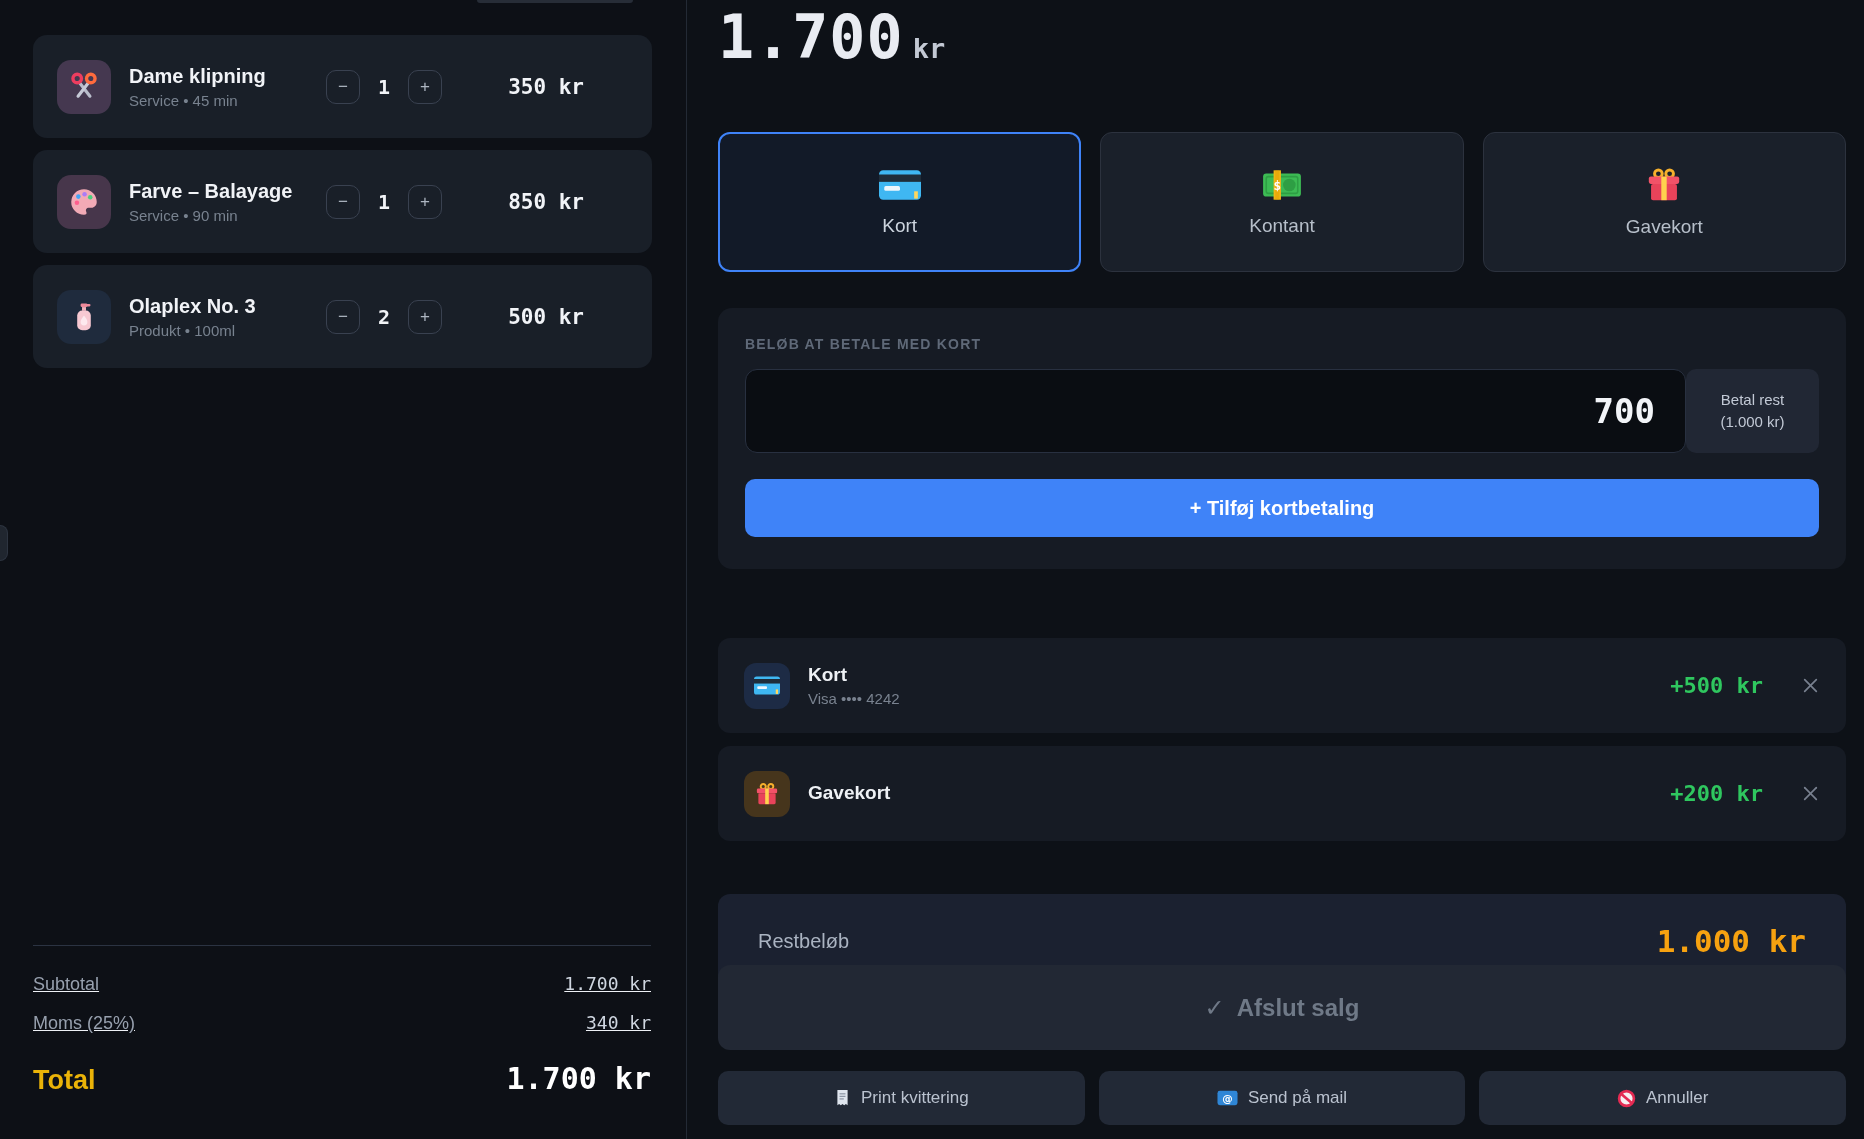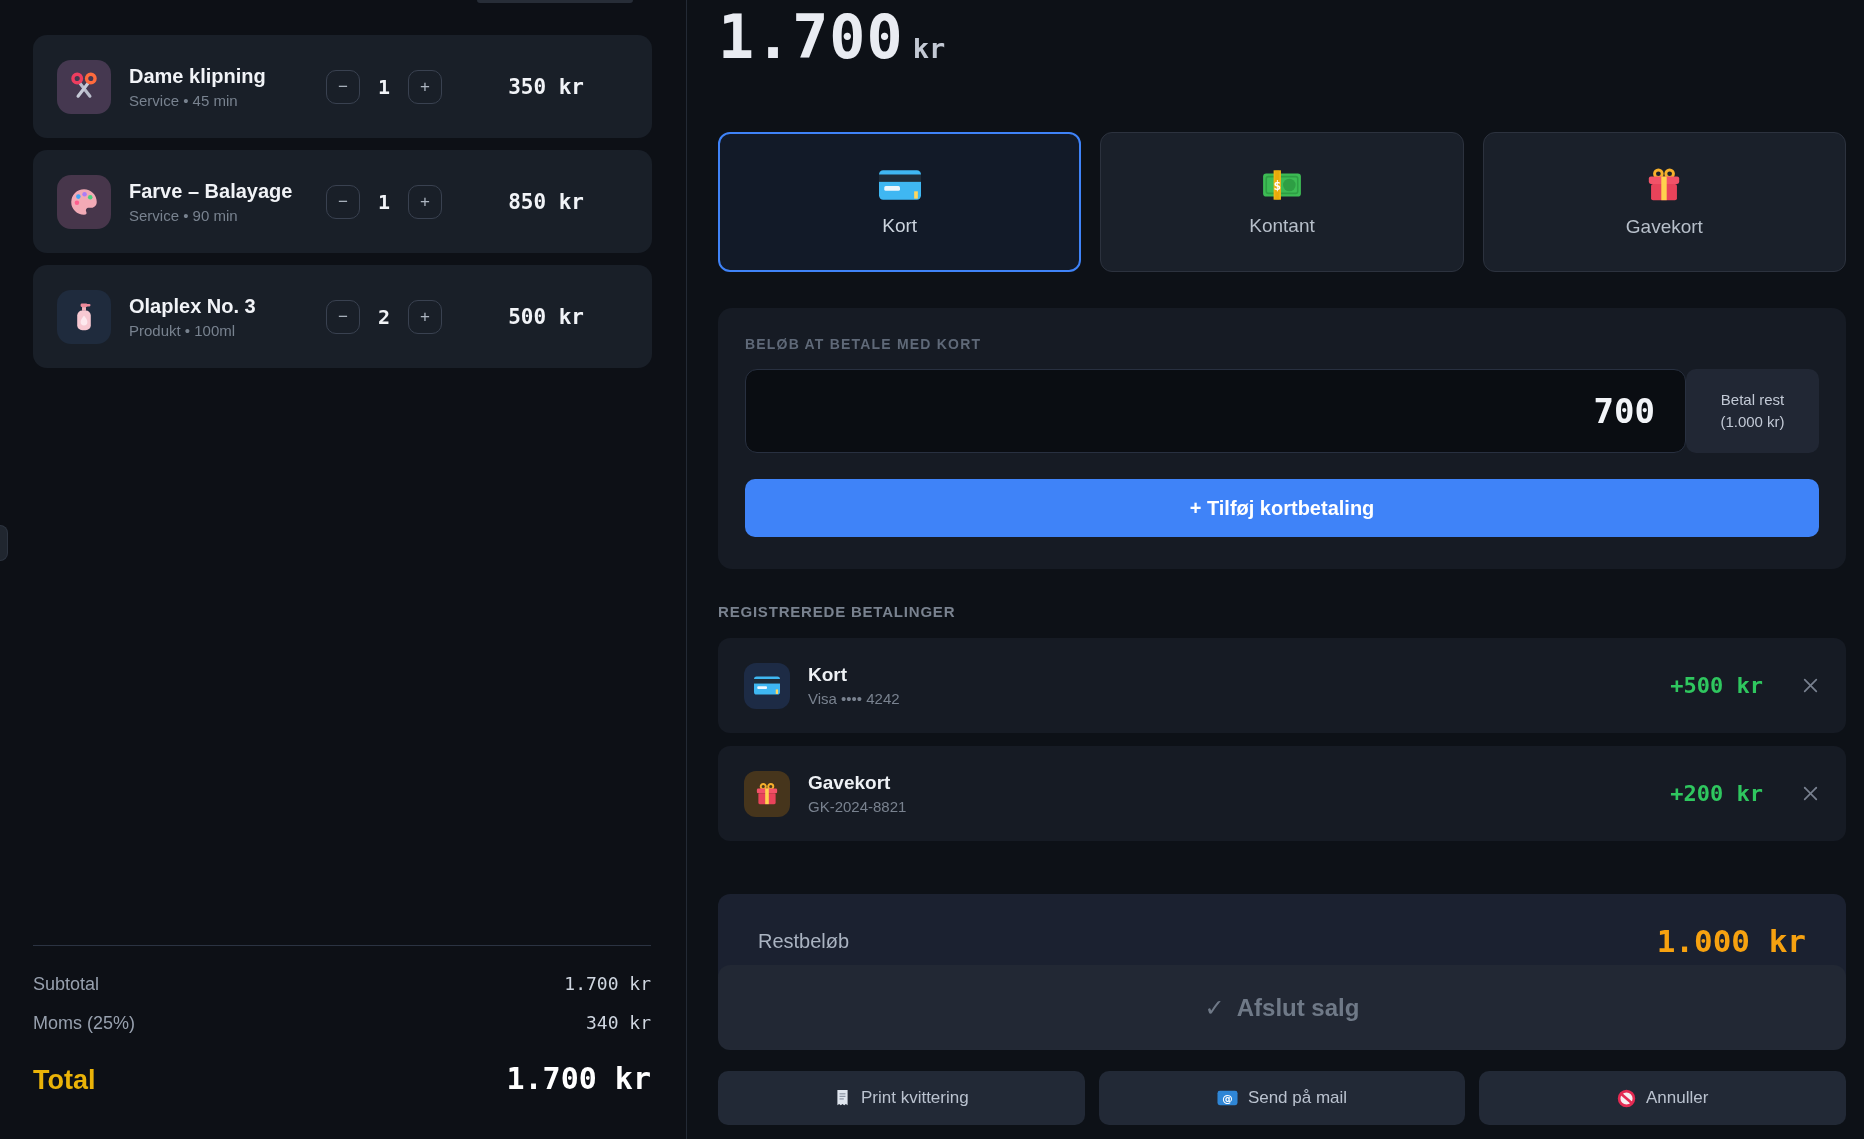--- a/index.html
+++ b/index.html
@@ -28,21 +28,21 @@
   .qty-btn{width:34px;height:34px;border-radius:10px;border:1px solid #394150;background:transparent;
            color:#aeb6c2;font-size:17px;line-height:32px;text-align:center;cursor:pointer;
            display:flex;align-items:center;justify-content:center;padding:0;}
   .qty-num{width:44px;text-align:center;font-family:"DejaVu Sans Mono",monospace;
            font-weight:bold;font-size:20px;color:#f1f3f7;}
   .item-price{font-family:"DejaVu Sans Mono",monospace;font-weight:bold;font-size:21px;
               color:#f1f3f7;min-width:110px;text-align:right;white-space:nowrap;}
 
   .summary{position:absolute;left:33px;right:35px;top:945px;border-top:1px solid #2b3342;
            padding-top:27px;}
-  .sum-row{display:flex;justify-content:space-between;align-items:baseline;margin-bottom:17px;}
+  .sum-row{display:flex;justify-content:space-between;align-items:baseline;margin-bottom:17px;text-decoration:underline;}
   .sum-label{font-size:18px;color:#97a0ae;}
   .sum-value{font-family:"DejaVu Sans Mono",monospace;font-size:18px;color:#cfd6e0;}
   .total-row{display:flex;justify-content:space-between;align-items:baseline;margin-top:27px;}
   .total-label{font-size:27px;font-weight:700;color:#eab308;}
   .total-value{font-family:"DejaVu Sans Mono",monospace;font-weight:bold;font-size:30px;color:#ffffff;}
 
   
   .right-panel{position:absolute;left:687px;top:0;width:1177px;height:1139px;background:#0d1117;}
   .r-content{position:absolute;left:31px;width:1128px;}
 
@@ -242,21 +242,20 @@
       <div class="input-row">
         <input class="amount-input" type="text" value="700" style="">
         <button class="betal-rest">
           <span>Betal rest</span><br>
           <span>(1.000 kr)</span>
         </button>
       </div>
       <button class="add-card-btn">+ Tilføj kortbetaling</button>
     </div>
 
-    <div class="r-content abs reg-heading">REGISTREREDE BETALINGER</div>
 
     <div class="r-content abs pay-row r0">
       <div class="row-tile tile-blue">
         <svg width="26" height="21" viewBox="0 0 40 32">
           <rect x="0" y="2" width="40" height="28" rx="4" fill="#3fb7f2"></rect>
           <rect x="0" y="6" width="40" height="7" fill="#1f2d3a"></rect>
           <rect x="5" y="17" width="15" height="4.5" rx="1.5" fill="#eef7fd"></rect>
           <rect x="33.5" y="22" width="3.5" height="7" fill="#ffd75e"></rect>
         </svg>
       </div>
@@ -278,21 +277,20 @@
         <svg width="24" height="24" viewBox="0 0 32 32">
           <circle cx="11" cy="6" r="3.4" fill="none" stroke="#f6b02c" stroke-width="2.6"></circle>
           <circle cx="21" cy="6" r="3.4" fill="none" stroke="#f6b02c" stroke-width="2.6"></circle>
           <rect x="2.5" y="8.5" width="27" height="6.5" rx="1.8" fill="#f25268"></rect>
           <rect x="4.5" y="15" width="23" height="14.5" rx="1.8" fill="#e8435a"></rect>
           <rect x="13.6" y="8.5" width="4.8" height="21" fill="#ffd34e"></rect>
         </svg>
       </div>
       <div class="row-info">
         <div class="row-name">Gavekort</div>
-        <div class="row-detail">GK-2024-8821</div>
       </div>
       <span class="row-amount">+200 kr</span>
       <button class="row-close">
         <svg width="19" height="19" viewBox="0 0 18 18">
           <line x1="3.5" y1="3.5" x2="14.5" y2="14.5" stroke="#78808f" stroke-width="1.6" stroke-linecap="round"></line>
           <line x1="14.5" y1="3.5" x2="3.5" y2="14.5" stroke="#78808f" stroke-width="1.6" stroke-linecap="round"></line>
         </svg>
       </button>
     </div>
 

